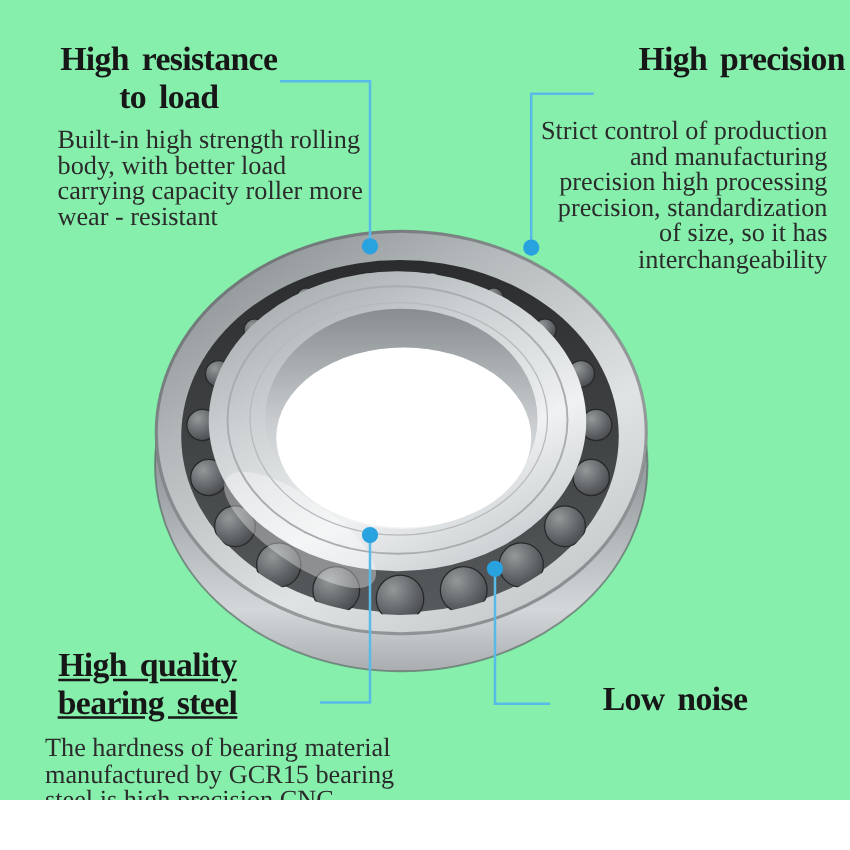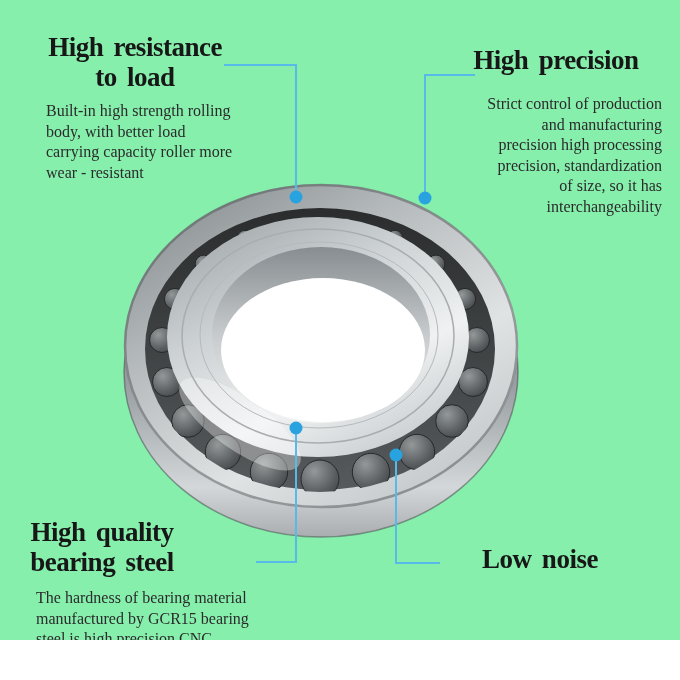--- a/index.html
+++ b/index.html
@@ -17,36 +17,36 @@
     font-weight: bold;
     font-size: 27px;
     line-height: 30px;
     letter-spacing: -0.5px;
     word-spacing: 4px;
     color: #171717;
     white-space: pre;
   }
   .bodytext {
     position: absolute;
-    font-size: 16px;
+    font-size: 21px;
     line-height: 20.5px;
     color: #2b2b2b;
     white-space: pre;
   }
   .ta-c { text-align: center; }
   .ta-l { text-align: left; }
   .ta-r { text-align: right; }
   
   .h1x { left: 36px;  top: 32px;  width: 198px; }
   .b1x { left: 46px;  top: 101px; width: 250px; }
   
-  .h2x { left: 436px; top: 45px;  width: 240px; text-align: center; }
+  .h2x { left: 436px; top: 32px;  width: 240px; }
   .b2x { left: 402px; top: 94px;  width: 260px; }
   
-  .h3x { left: 12px;  top: 517px; width: 180px; }
+  .h3x { left: 28px;  top: 517px; width: 180px; text-decoration: underline; }
   .b3x { left: 36px;  top: 588px; width: 260px; }
   
   .h4x { left: 420px; top: 544px; width: 240px; font-family: Liberation Serif, serif; }
   .b4x { left: 402px; top: 593px; width: 260px; }
 </style>
 </head>
 <body>
 
 <div class="stage">
 

